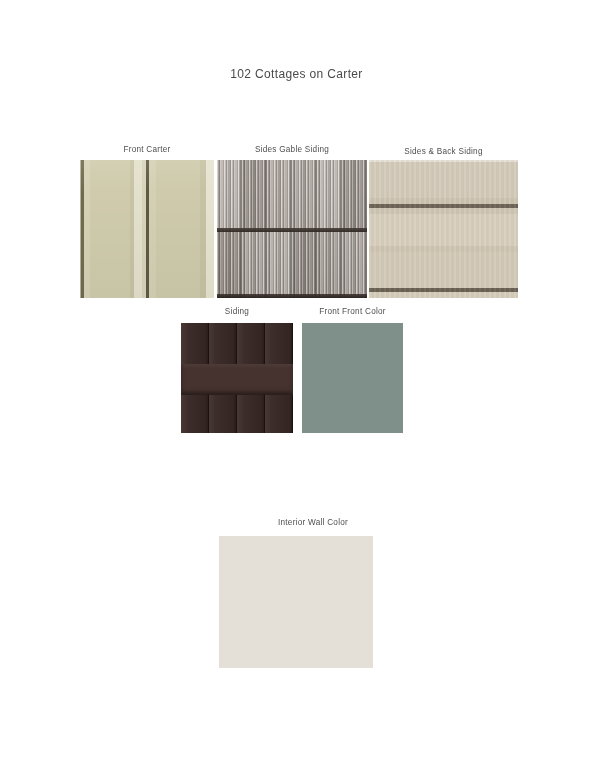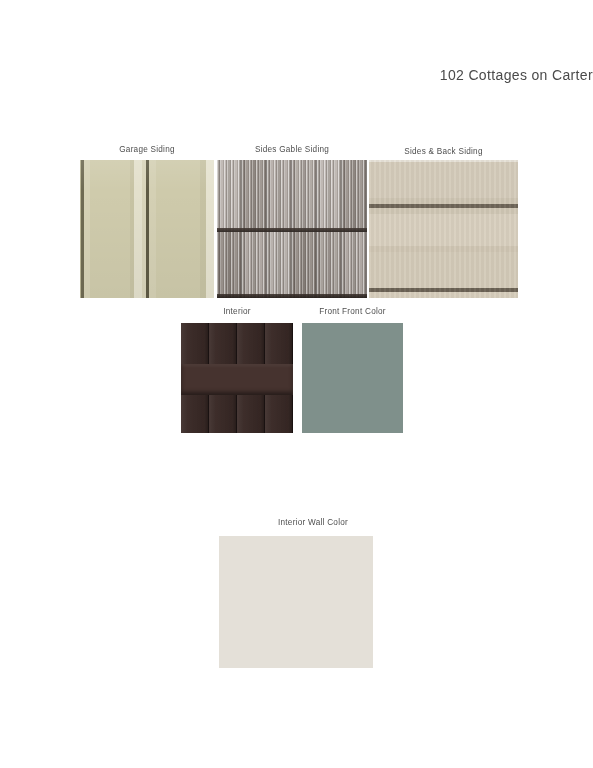--- a/index.html
+++ b/index.html
@@ -20,22 +20,22 @@
     position: absolute;
     inset: 0;
   }
 
   
   .board-title {
     position: absolute;
     top: 67px;
     left: 0;
     width: 593px;
-    text-align: right;
-    font-size: 14px;
+    text-align: center;
+    font-size: 12px;
     font-weight: 400;
     letter-spacing: 0.35px;
     color: #4a4a4a;
   }
 
   
   .swatch-label {
     position: absolute;
     text-align: center;
     font-size: 8.2px;
@@ -179,21 +179,21 @@
     inset: 0;
   }
 </style>
 </head>
 <body>
 
 <div class="board">
 
   <div class="board-title">102 Cottages on Carter</div>
 
-  <div class="swatch-label" style="left:80px; top:145px; width:134px;">Garage Siding</div>
+  <div class="swatch-label" style="left:80px; top:145px; width:134px;">Front Carter</div>
 
   <div class="swatch" id="swatch-front-siding">
     <div class="sheen"></div>
   </div>
 
   <div class="swatch-label" style="left:217px; top:145px; width:150px;">Sides Gable Siding</div>
 
   <div class="swatch" id="swatch-garage-gable">
     <div class="shake-row" style="top:0px; height:72px;">
       <div class="shake lt"></div>
@@ -213,21 +213,21 @@
     </div>
     <div class="shadeover"></div>
   </div>
 
   <div class="swatch-label" style="left:369px; top:147px; width:149px;">Sides &amp; Back Siding</div>
 
   <div class="swatch" id="swatch-sides-back">
     <div class="grain"></div>
   </div>
 
-  <div class="swatch-label" style="left:181px; top:307px; width:112px;">Interior</div>
+  <div class="swatch-label" style="left:181px; top:307px; width:112px;">Siding</div>
 
   <div class="swatch" id="swatch-shutter">
     <div class="shut-band" style="top:0px; height:41px;">
       <div class="shut-board"></div>
       <div class="shut-board"></div>
       <div class="shut-board"></div>
       <div class="shut-board"></div>
     </div>
     <div class="shut-rail" style="top:41px; height:31px;"></div>
     <div class="shut-band" style="top:72px; height:38px;">

